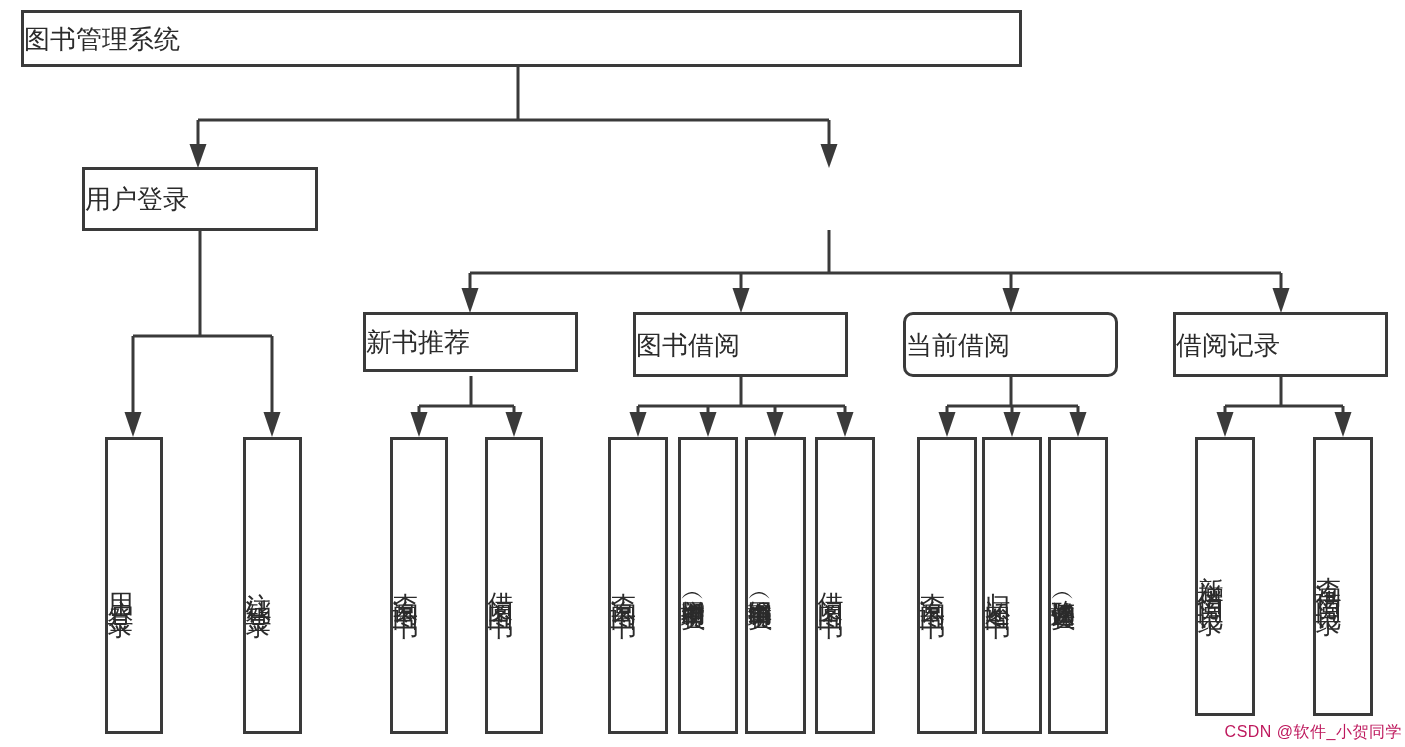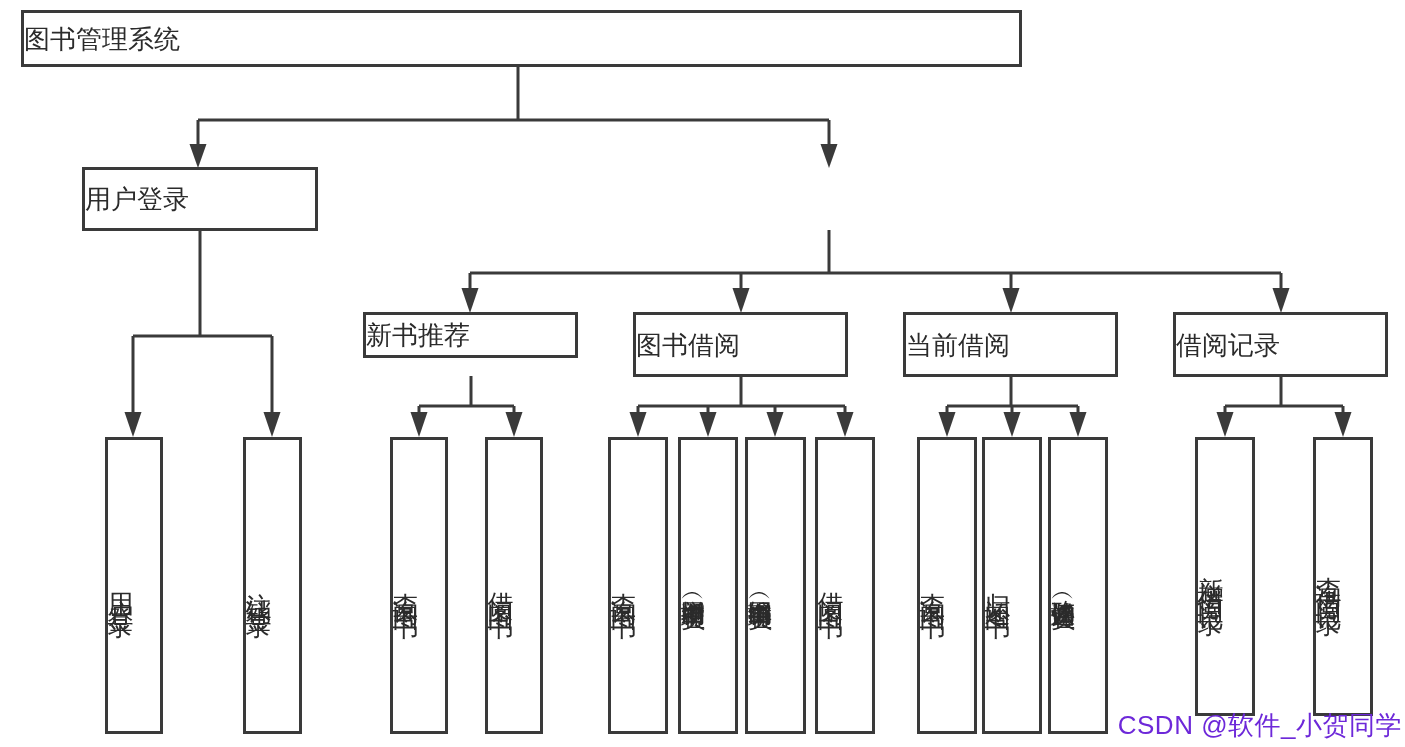--- a/index.html
+++ b/index.html
@@ -51,22 +51,22 @@
     color: #2b2b2b;
   }
   .vbox.tight span {
     letter-spacing: 1px;
     font-size: 24px;
   }
   .watermark {
     position: absolute;
     right: 3px;
     bottom: 4px;
-    font-size: 26px;
-    color: #6d28d9;
+    font-size: 16px;
+    color: #be185d;
     letter-spacing: 0.5px;
     white-space: nowrap;
   }
 </style>
 </head>
 <body>
 
 <div class="canvas">
 
   <svg class="connectors" width="1405" height="747" viewBox="0 0 1405 747">
@@ -106,27 +106,27 @@
   </svg>
 
   <div class="box" style="left:21px; top:10px; width:1001px; height:57px;">
     <span>图书管理系统</span>
   </div>
 
   <div class="box" style="left:82px; top:167px; width:236px; height:64px;">
     <span>用户登录</span>
   </div>
 
-  <div class="box" style="left:363px; top:312px; width:215px; height:46px;">
+  <div class="box" style="left:363px; top:312px; width:215px; height:60px;">
     <span>新书推荐</span>
   </div>
   <div class="box" style="left:633px; top:312px; width:215px; height:65px;">
     <span>图书借阅</span>
   </div>
-  <div class="box" style="left:903px; top:312px; width:215px; height:65px;">
+  <div class="box" style="left:903px; top:312px; width:215px; height:65px;border-radius:10px;">
     <span>当前借阅</span>
   </div>
   <div class="box" style="left:1173px; top:312px; width:215px; height:65px;">
     <span>借阅记录</span>
   </div>
 
   <div class="box vbox" style="left:105px; top:437px; width:58px; height:297px;">
     <span>用户登录</span>
   </div>
   <div class="box vbox" style="left:243px; top:437px; width:59px; height:297px;">

